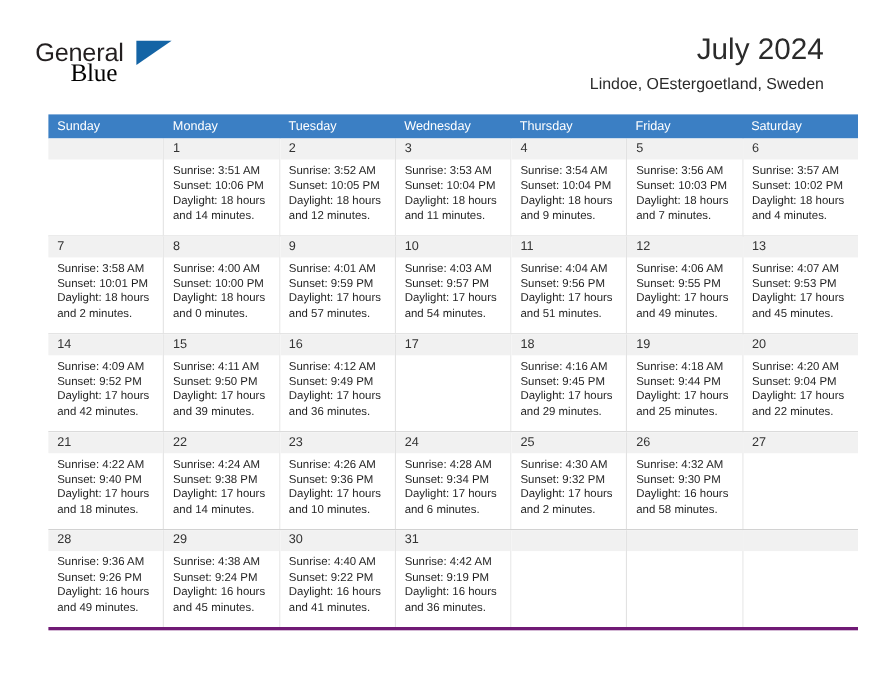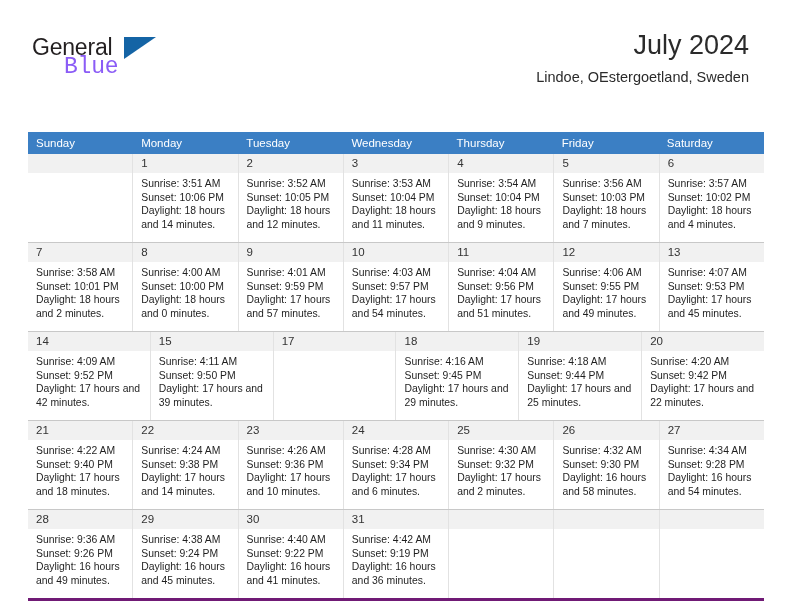--- a/index.html
+++ b/index.html
@@ -44,22 +44,22 @@
     letter-spacing: -0.2px;
     color: #231f20;
     font-family: "Liberation Sans", sans-serif;
   }
   .brand-blue {
     position: absolute;
     left: 32px;
     top: 20px;
     font-size: 23px;
     letter-spacing: -0.2px;
-    color: #8b5cf6;
-    font-family: Liberation Mono, monospace;
+    color: #000000;
+    font-family: Liberation Serif, serif;
   }
   .brand-triangle {
     position: absolute;
     left: 92px;
     top: 3px;
     width: 0;
     height: 0;
     border-left: 32px solid #1464a5;
     border-bottom: 22px solid transparent;
   }
@@ -80,24 +80,23 @@
     margin-top: 6px;
     font-size: 14.5px;
     color: #2b2b2b;
     line-height: 18px;
     white-space: nowrap;
   }
 
   
   .calendar {
     position: absolute;
-    left: 28px;
+    left: 44px;
     top: 104px;
     width: 736px;
-    margin-top: 28px;
   }
   .weekday-row {
     display: flex;
     background: #3b7fc4;
     height: 22px;
   }
   .weekday {
     flex: 1 1 0;
     color: #ffffff;
     font-size: 11.5px;
@@ -304,20 +303,28 @@
           </div>
           <div class="day-cell">
             <div class="day-number">15</div>
             <div class="day-info">
               <div>Sunrise: 4:11 AM</div>
               <div>Sunset: 9:50 PM</div>
               <div class="daylight">Daylight: 17 hours and 39 minutes.</div>
             </div>
           </div>
           <div class="day-cell">
+            <div class="day-number">16</div>
+            <div class="day-info">
+              <div>Sunrise: 4:12 AM</div>
+              <div>Sunset: 9:49 PM</div>
+              <div class="daylight">Daylight: 17 hours and 36 minutes.</div>
+            </div>
+          </div>
+          <div class="day-cell">
             <div class="day-number">17</div>
           </div>
           <div class="day-cell">
             <div class="day-number">18</div>
             <div class="day-info">
               <div>Sunrise: 4:16 AM</div>
               <div>Sunset: 9:45 PM</div>
               <div class="daylight">Daylight: 17 hours and 29 minutes.</div>
             </div>
           </div>
@@ -326,21 +333,21 @@
             <div class="day-info">
               <div>Sunrise: 4:18 AM</div>
               <div>Sunset: 9:44 PM</div>
               <div class="daylight">Daylight: 17 hours and 25 minutes.</div>
             </div>
           </div>
           <div class="day-cell">
             <div class="day-number">20</div>
             <div class="day-info">
               <div>Sunrise: 4:20 AM</div>
-              <div>Sunset: 9:42 PM</div>
+              <div>Sunset: 9:04 PM</div>
               <div class="daylight">Daylight: 17 hours and 22 minutes.</div>
             </div>
           </div>
         </div>
         <div class="week-row">
           <div class="day-cell">
             <div class="day-number">21</div>
             <div class="day-info">
               <div>Sunrise: 4:22 AM</div>
               <div>Sunset: 9:40 PM</div>
@@ -382,25 +389,20 @@
           <div class="day-cell">
             <div class="day-number">26</div>
             <div class="day-info">
               <div>Sunrise: 4:32 AM</div>
               <div>Sunset: 9:30 PM</div>
               <div class="daylight">Daylight: 16 hours and 58 minutes.</div>
             </div>
           </div>
           <div class="day-cell">
             <div class="day-number">27</div>
-            <div class="day-info">
-              <div>Sunrise: 4:34 AM</div>
-              <div>Sunset: 9:28 PM</div>
-              <div class="daylight">Daylight: 16 hours and 54 minutes.</div>
-            </div>
           </div>
         </div>
         <div class="week-row last">
           <div class="day-cell">
             <div class="day-number">28</div>
             <div class="day-info">
               <div>Sunrise: 9:36 AM</div>
               <div>Sunset: 9:26 PM</div>
               <div class="daylight">Daylight: 16 hours and 49 minutes.</div>
             </div>

